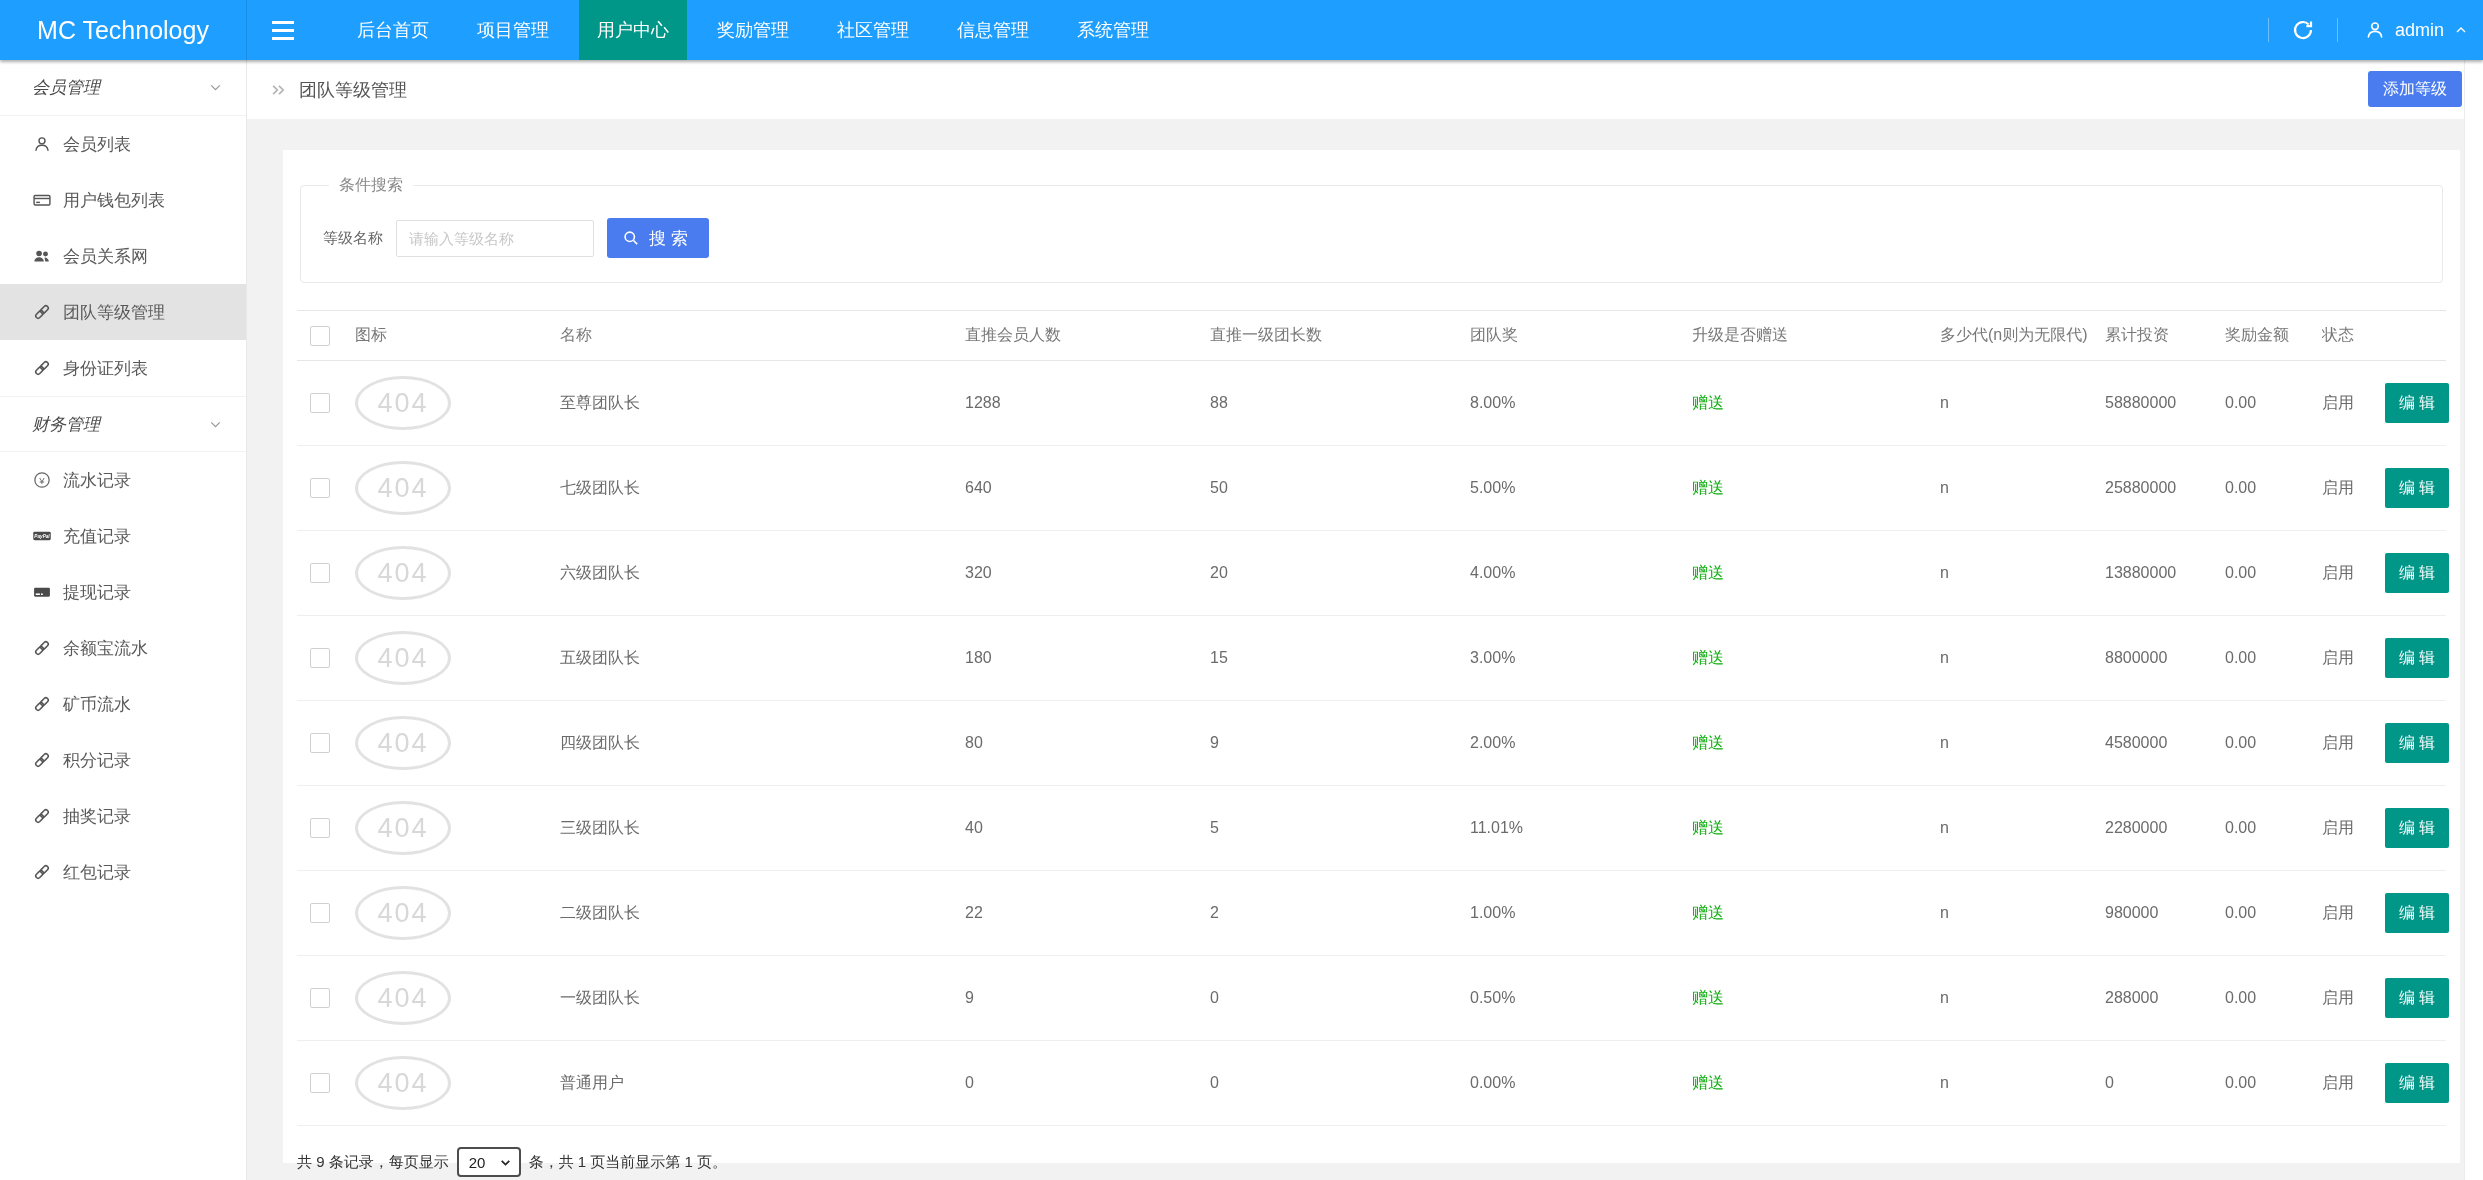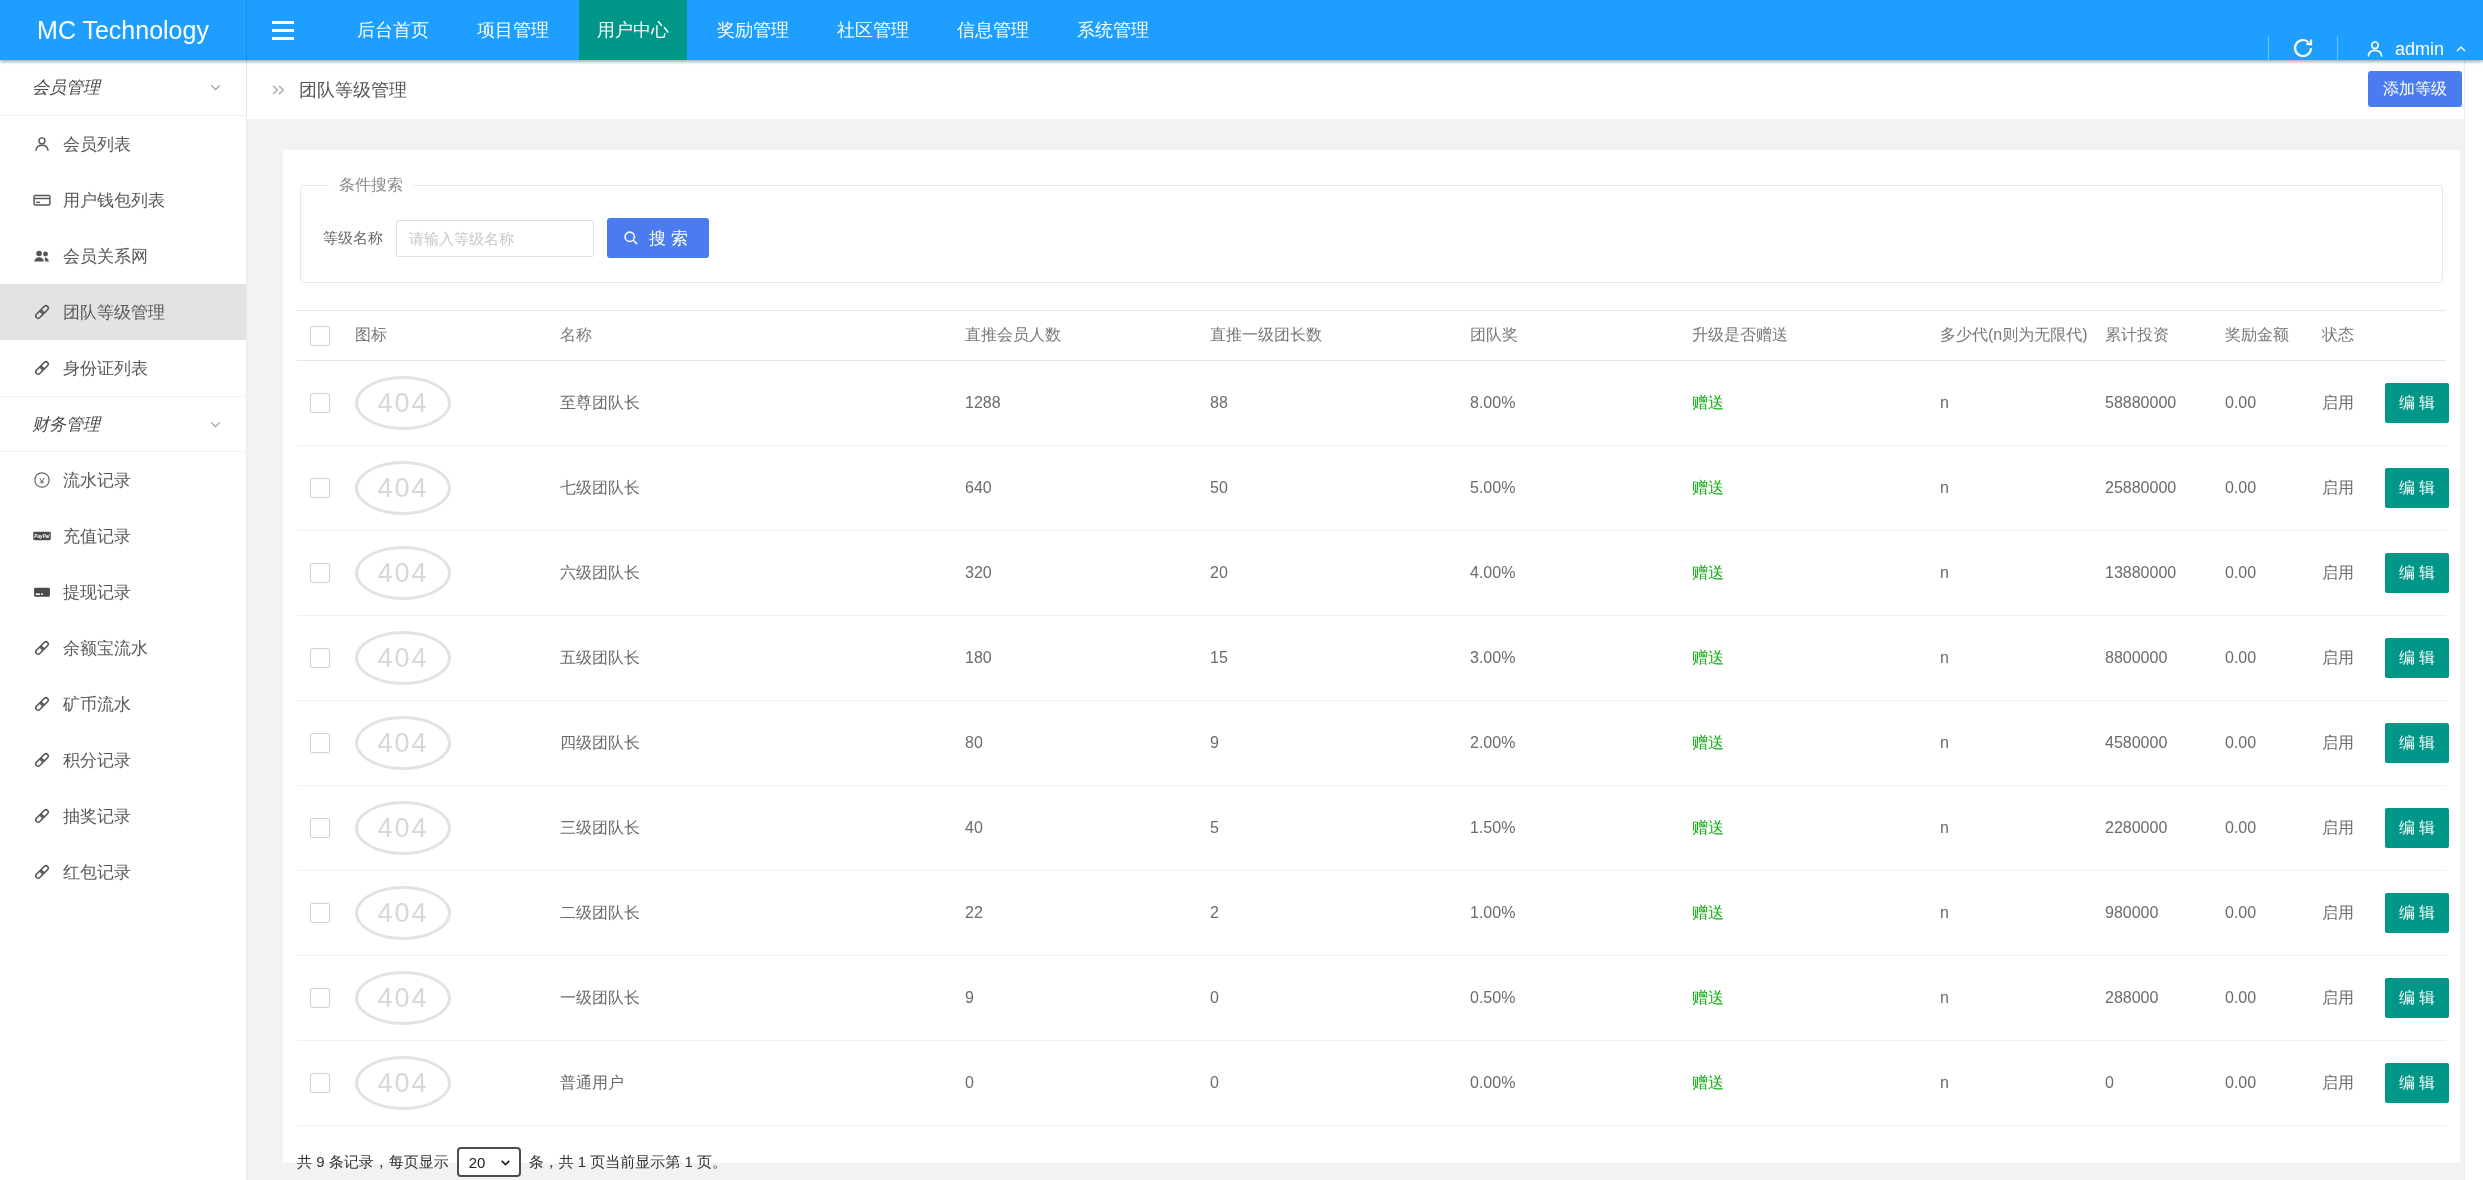--- a/index.html
+++ b/index.html
@@ -10,21 +10,21 @@
   .navbar { position:absolute; top:0; left:0; width:2483px; height:60px; background:#1e9fff;
             display:flex; align-items:stretch; z-index:20; box-shadow:0 2px 3px rgba(0,0,0,0.32); }
   .logo { width:247px; display:flex; align-items:center; justify-content:center;
           color:#fff; font-size:25px; font-weight:500; border-right:1px solid rgba(0,0,0,0.10); }
   .hamburger { width:72px; display:flex; flex-direction:column; align-items:center; justify-content:center; gap:5px; cursor:pointer; }
   .hamburger i { display:block; width:22px; height:3px; background:#fff; }
   .nav-menu { display:flex; align-items:stretch; margin-left:20px; }
   .nav-item { display:flex; align-items:center; padding:0 18px; margin-right:12px;
               color:#fff; font-size:18px; cursor:pointer; }
   .nav-item.active { background:#009688; }
-  .nav-right { margin-left:auto; display:flex; align-items:flex-end; }
+  .nav-right { margin-left:auto; display:flex; align-items:center; }
   .nav-refresh { width:70px; display:flex; align-items:center; justify-content:center;
                  border-left:1px solid rgba(255,255,255,0.35); border-right:1px solid rgba(255,255,255,0.35); cursor:pointer; }
   .nav-user { display:flex; align-items:center; gap:9px; padding:0 14px 0 26px; color:#fff; font-size:18px; font-weight:500; cursor:pointer; }
 
   
   .sidebar { position:absolute; top:60px; left:0; width:247px; bottom:0; background:#fff;
              border-right:1px solid #e8e8e8; z-index:5; }
   .group-header { height:56px; display:flex; align-items:center; padding:0 22px 0 32px;
                   color:#4a4a4a; font-size:17px; border-bottom:1px solid #f2f2f2; cursor:pointer;font-style:italic; }
   .group-header .gh-caret { margin-left:auto; display:flex; }
@@ -432,21 +432,21 @@
           <tr>
             <td class="cb-col">
               <div class="checkbox"></div>
             </td>
             <td>
               <div class="oval404">404</div>
             </td>
             <td><span>三级团队长</span></td>
             <td><span>40</span></td>
             <td><span>5</span></td>
-            <td><span>1.50%</span></td>
+            <td><span>11.01%</span></td>
             <td><span class="gift">赠送</span></td>
             <td><span>n</span></td>
             <td><span>2280000</span></td>
             <td><span>0.00</span></td>
             <td><span>启用</span></td>
             <td><button class="edit-btn">编辑</button></td>
           </tr>
           <tr>
             <td class="cb-col">
               <div class="checkbox"></div>

